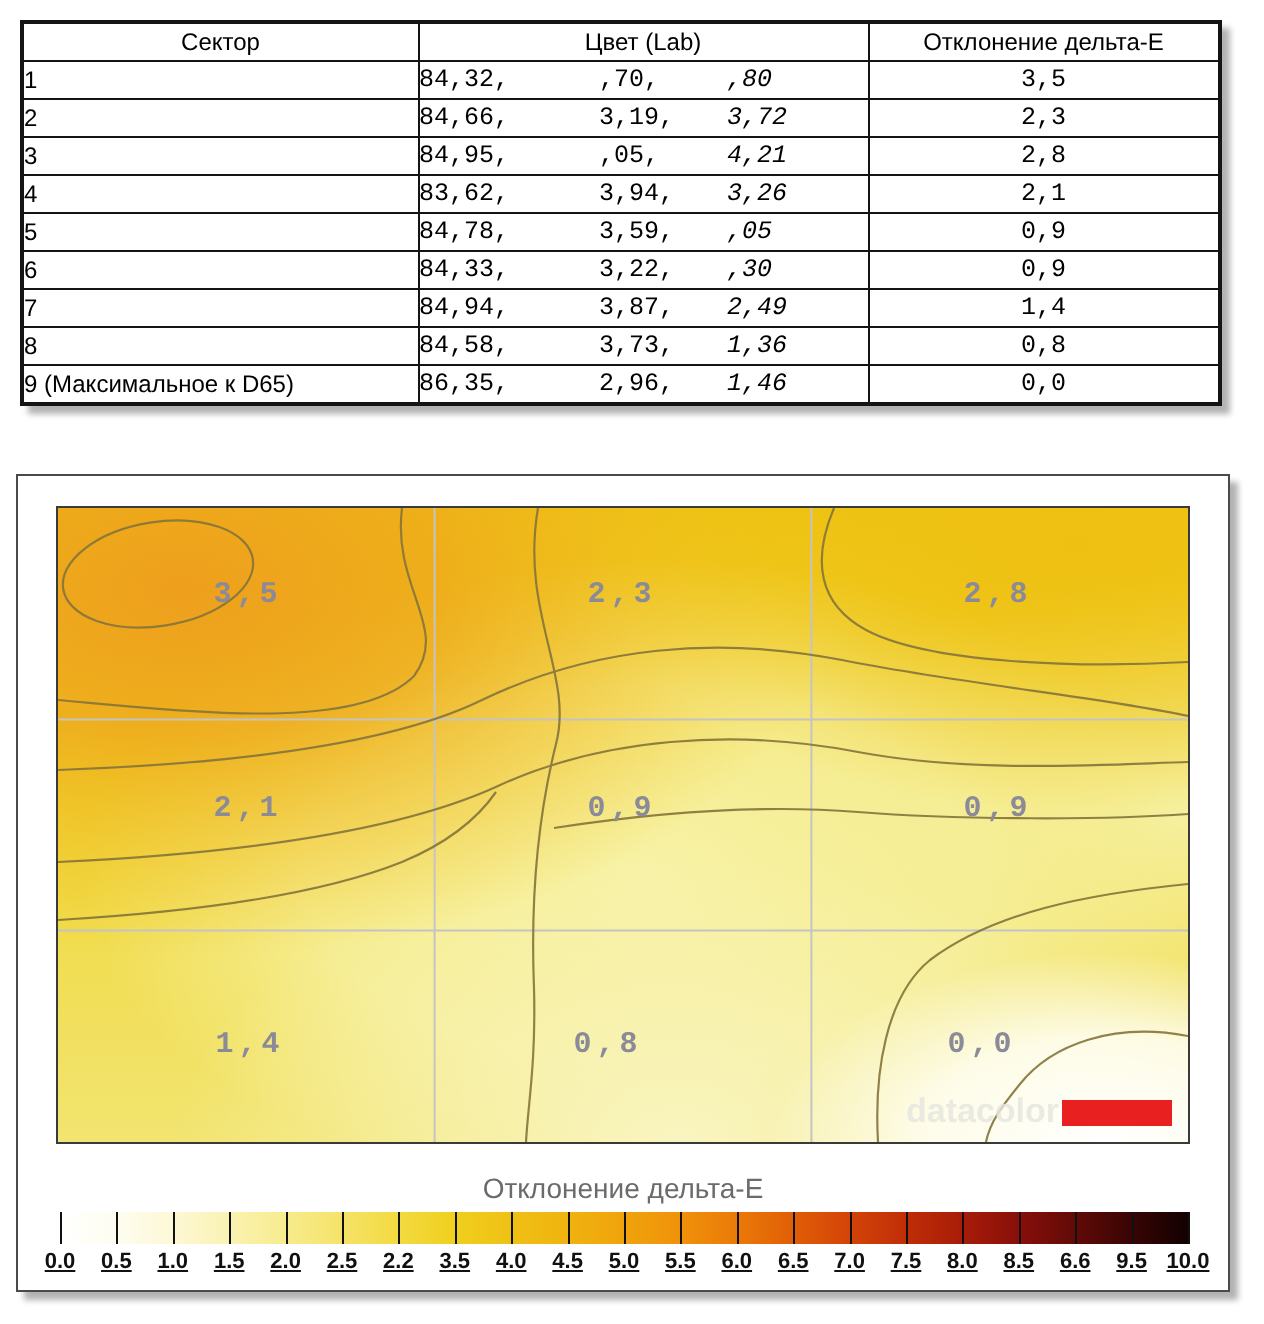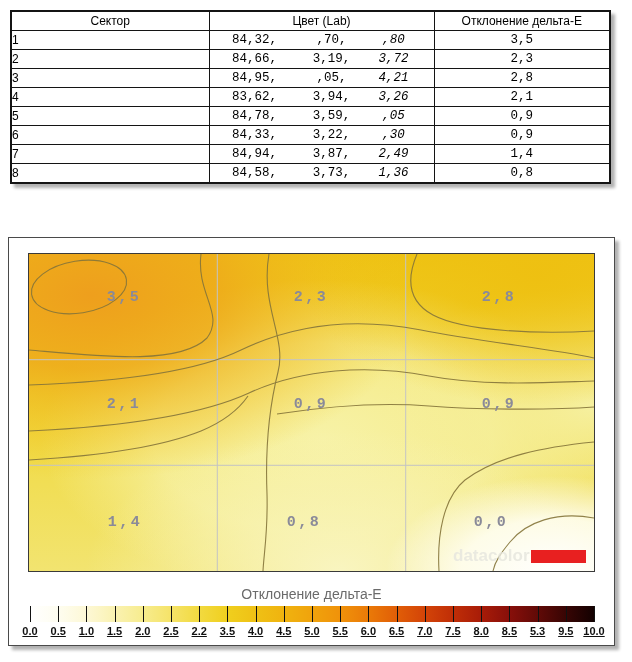--- a/index.html
+++ b/index.html
@@ -16,21 +16,21 @@
     font-size:12px;color:#000;
   }
   table.sector-table th,table.sector-table td{
     border:1px solid #141414;height:18px;padding:0;overflow:hidden;
     white-space:nowrap;font-weight:normal;
   }
   th{ text-align:center; }
   td.c-sector{ text-align:left;padding-left:6px; }
   td.c-lab{ font-family:"Liberation Mono","DejaVu Sans Mono",monospace;
             font-size:12.5px;padding-right:14px; }
-  td.c-lab span{ display:inline-block;text-align:center; }
+  td.c-lab span{ display:inline-block;text-align:left; }
   td.c-lab .l0{width:90px;} td.c-lab .l1{width:64px;} td.c-lab .l2{width:60px;font-style:italic;}
   td.c-delta{ text-align:center;
               font-family:"Liberation Mono","DejaVu Sans Mono",monospace;
               font-size:12.5px; }
 
   
   .figure{
     position:absolute;left:8px;top:237px;width:605px;height:407px;
     background:#fff;border:1px solid #4a4a4a;
     box-shadow:4px 4px 3px #b2b2b2;
@@ -125,20 +125,25 @@
       </tr>
       <tr>
         <td class="c-sector">7</td>
         <td class="c-lab"><span class="l0">84,94,</span><span class="l1">3,87,</span><span class="l2">2,49</span></td>
         <td class="c-delta">1,4</td>
       </tr>
       <tr>
         <td class="c-sector">8</td>
         <td class="c-lab"><span class="l0">84,58,</span><span class="l1">3,73,</span><span class="l2">1,36</span></td>
         <td class="c-delta">0,8</td>
+      </tr>
+      <tr>
+        <td class="c-sector">9 (Максимальное к D65)</td>
+        <td class="c-lab"><span class="l0">86,35,</span><span class="l1">2,96,</span><span class="l2">1,46</span></td>
+        <td class="c-delta">0,0</td>
       </tr>
     </tbody>
   </table>
 
   <div class="figure">
 
     <div class="plot">
       <svg width="565" height="317" viewBox="0 0 565 317">
         <defs>
           <linearGradient id="gBase" x1="0" y1="0" x2="0" y2="1">
@@ -239,18 +244,18 @@
       <span style="left:40%">4.0</span>
       <span style="left:45%">4.5</span>
       <span style="left:50%">5.0</span>
       <span style="left:55%">5.5</span>
       <span style="left:60%">6.0</span>
       <span style="left:65%">6.5</span>
       <span style="left:70%">7.0</span>
       <span style="left:75%">7.5</span>
       <span style="left:80%">8.0</span>
       <span style="left:85%">8.5</span>
-      <span style="left:90%">5.3</span>
+      <span style="left:90%">6.6</span>
       <span style="left:95%">9.5</span>
       <span style="left:100%">10.0</span>
     </div>
   </div>
 </div>
 
 </body></html>

